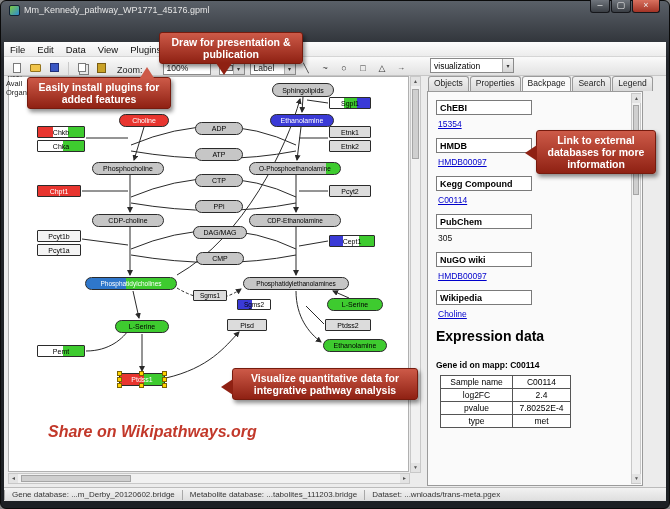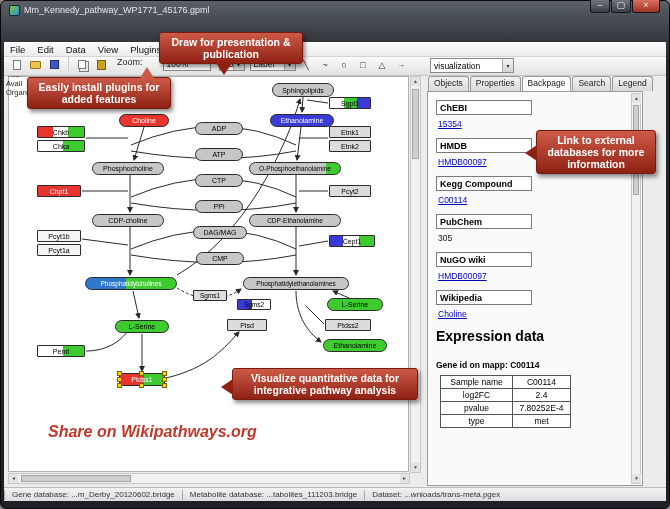--- a/index.html
+++ b/index.html
@@ -21,21 +21,21 @@
 
   
   .menubar { position:absolute; left:4px; top:42px; width:662px; height:15px; z-index:5;
            background:linear-gradient(#fdfdfd,#ececec); border-bottom:1px solid #d5d5d5;
            display:flex; align-items:center; padding-left:0; font-size:9.5px; color:#111; }
   .menu-item { padding:1px 6px; }
 
   
   .toolbar { position:absolute; left:4px; top:57px; width:662px; height:19px; z-index:5;
            background:linear-gradient(#fafafa,#e2e2e2); border-bottom:1px solid #c6c6c6;
-           display:flex; align-items:flex-start; padding:0 4px; gap:2px; font-size:9px; color:#222; }
+           display:flex; align-items:flex-end; padding:0 4px; gap:2px; font-size:9px; color:#222; }
   .tb-btn { width:17px; height:15px; display:flex; align-items:center; justify-content:center; border:1px solid transparent; }
   .i-page { width:8px; height:10px; background:#fff; border:1px solid #7a7a7a; }
   .i-folder { width:11px; height:8px; background:#f0c44a; border:1px solid #94731c; border-radius:1px; }
   .i-floppy { width:9px; height:9px; background:#3a57c4; border:1px solid #22307a; }
   .i-copy { width:8px; height:9px; background:#fff; border:1px solid #7a7a7a; box-shadow:2px 2px 0 0 #e8e8e8,2px 2px 0 1px #7a7a7a; margin-right:2px; }
   .i-paste { width:9px; height:10px; background:#c9a227; border:1px solid #7a5c12; }
   .sep { width:1px; height:13px; background:#c9c9c9; margin:0 3px; }
   .zoom-label { margin-left:5px; }
   .combo { height:14px; background:#fff; border:1px solid #8a8a8a; display:flex; align-items:center; font-size:8.5px; padding-left:3px; }
   .combo .arrow { width:11px; height:100%; margin-left:auto; background:linear-gradient(#f4f4f4,#d5d5d5);

